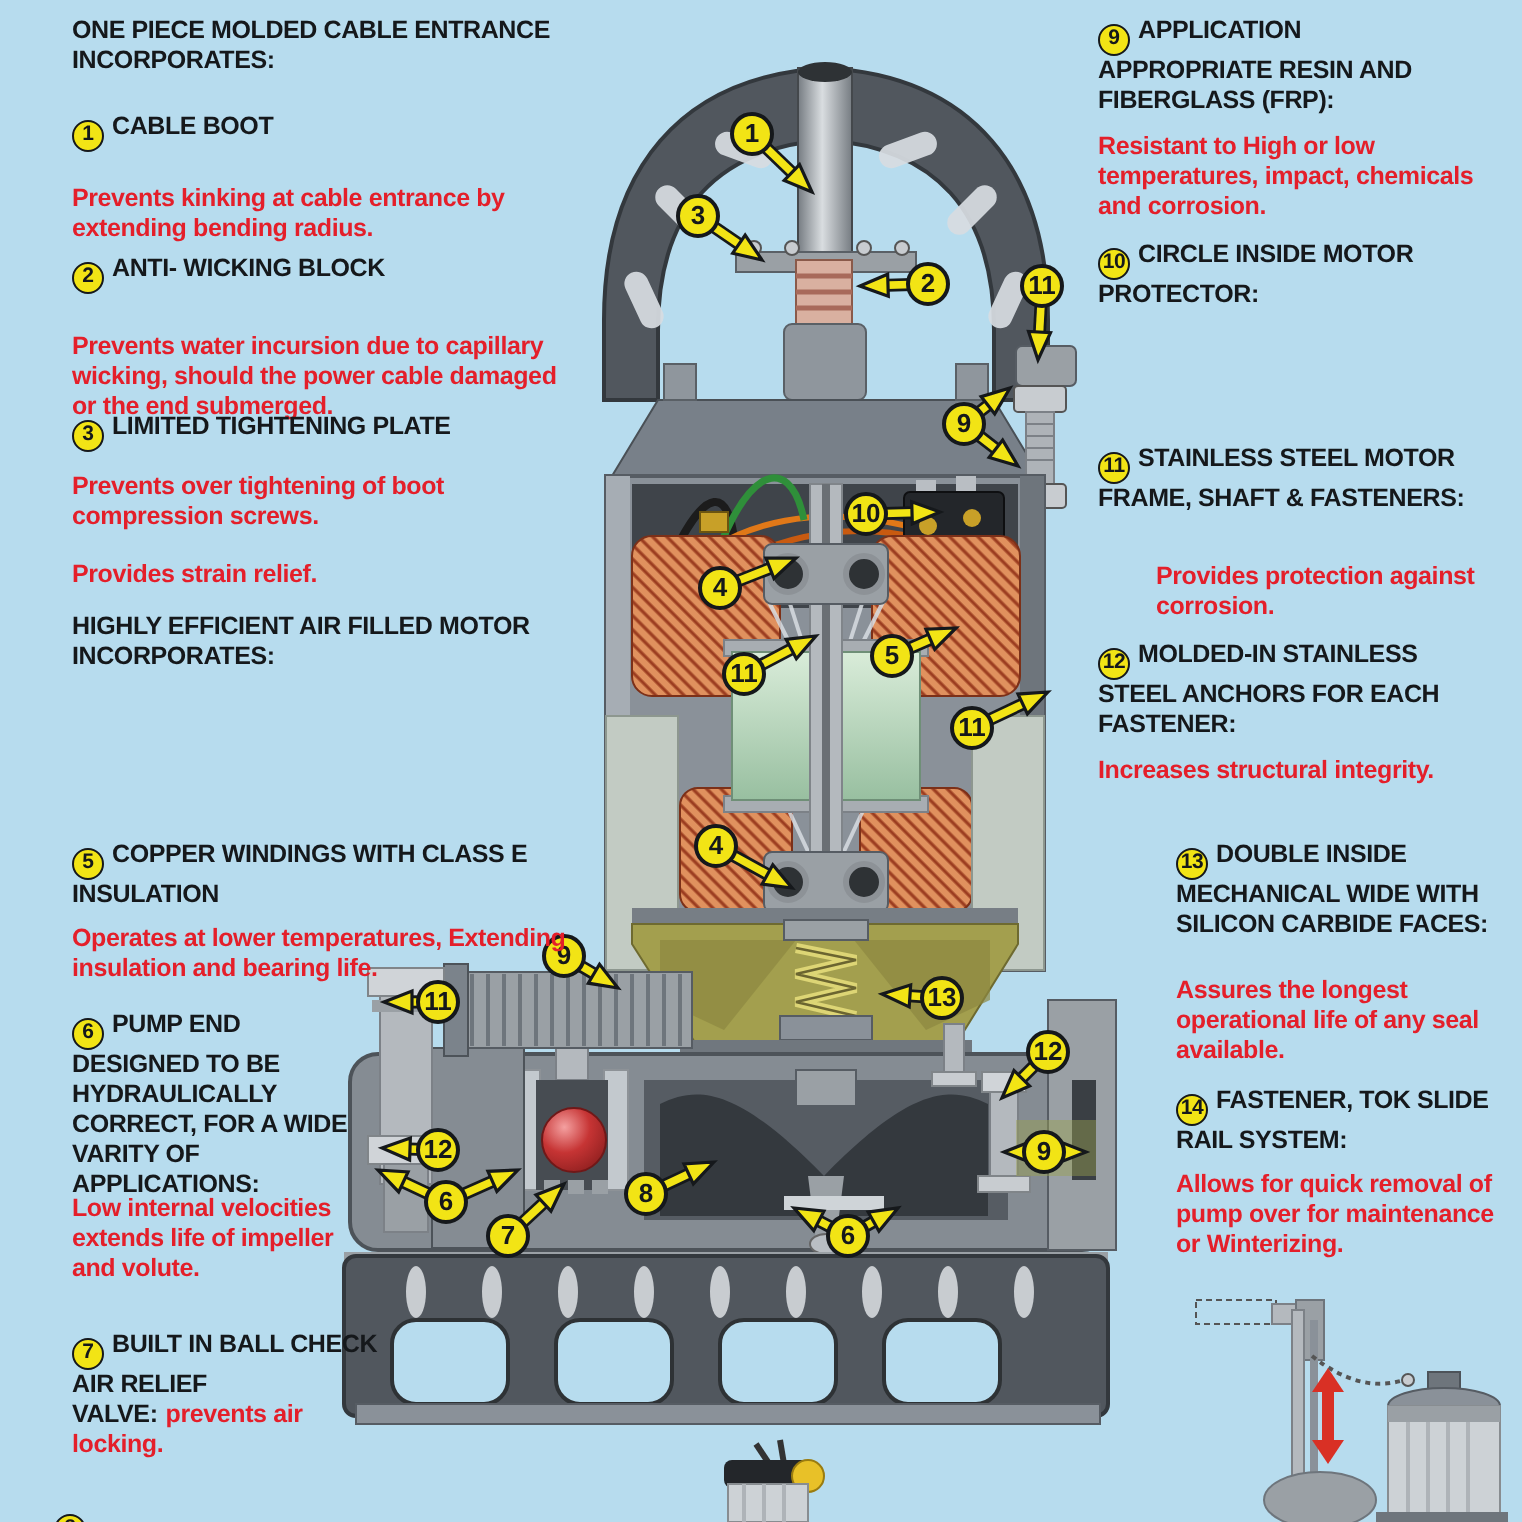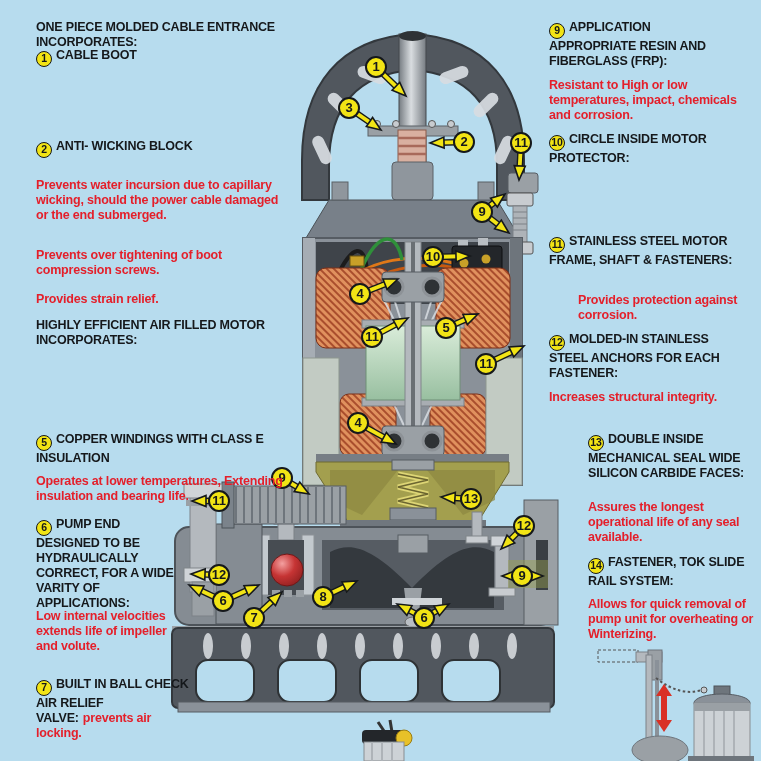--- a/index.html
+++ b/index.html
@@ -1,19 +1,19 @@
 <!DOCTYPE html>
 <html style="--background: #b7dcee; --heading-text: #15181b; --red-text: #e41f2a; --callout-fill: #f2e415; --arrow-yellow: #f2e415;"><head>
 <meta charset="utf-8">
 <style>
   html,body{margin:0;padding:0;}
   .page{position:relative;width:761px;height:761px;background:var(--background,#b7dcee);overflow:hidden;
         font-family:"Liberation Sans",sans-serif;}
   .tb{position:absolute;font-weight:bold;font-size:12.5px;line-height:15px;color:var(--heading-text,#15181b);
-      letter-spacing:-0.2px;z-index:4;margin-top:12px;}
+      letter-spacing:-0.2px;z-index:4;}
   .red{color:var(--red-text,#e41f2a);}
   .redspan{color:var(--red-text,#e41f2a);margin-left:4px;}
   .chip{display:inline-flex;width:16px;height:16px;border-radius:50%;background:var(--callout-fill,#f2e415);
         border:1.6px solid #15181b;align-items:center;justify-content:center;
         font-size:10.5px;font-weight:bold;color:#15181b;margin-right:4px;vertical-align:-3px;box-sizing:border-box;}
   .callout{position:absolute;width:22px;height:22px;border-radius:50%;background:var(--callout-fill,#f2e415);
         border:2px solid #15181b;color:#15181b;font-weight:bold;font-size:13px;line-height:18px;
         text-align:center;z-index:3;box-sizing:border-box;}
   #diagram{position:absolute;left:0;top:0;z-index:1;}
   #callout-arrows{position:absolute;left:0;top:0;z-index:2;}
@@ -384,27 +384,30 @@
       <div class="callout" style="left: 208px; top: 564px;">12</div>
       <div class="callout" style="left: 212px; top: 590px;">6</div>
       <div class="callout" style="left: 243px; top: 607px;">7</div>
       <div class="callout" style="left: 312px; top: 586px;">8</div>
       <div class="callout" style="left: 413px; top: 607px;">6</div>
     </div>
 
   <div class="tb" style="left:36px;top:8px;width:250px">
     <span>ONE PIECE MOLDED CABLE ENTRANCE INCORPORATES:</span></div>
 
-  <div class="tb" style="left:36px;top:36px;width:250px">
+  <div class="tb" style="left:36px;top:56px;width:250px">
     <span class="chip">1</span><span>CABLE BOOT</span></div>
+  <div class="tb red" style="left:36px;top:92px;width:252px">Prevents kinking at cable entrance by extending bending radius.</div>
 
   <div class="tb" style="left:36px;top:127px;width:250px">
     <span class="chip">2</span><span>ANTI- WICKING BLOCK</span></div>
   <div class="tb red" style="left:36px;top:166px;width:252px">Prevents water incursion due to capillary wicking, should the power cable damaged or the end submerged.</div>
 
+  <div class="tb" style="left:36px;top:206px;width:250px">
+    <span class="chip">3</span><span>LIMITED TIGHTENING PLATE</span></div>
   <div class="tb red" style="left:36px;top:236px;width:250px">Prevents over tightening of boot compression screws.</div>
   <div class="tb red" style="left:36px;top:280px;width:250px">Provides strain relief.</div>
 
   <div class="tb" style="left:36px;top:306px;width:250px">HIGHLY EFFICIENT AIR FILLED MOTOR INCORPORATES:</div>
 
 
   <div class="tb" style="left:36px;top:420px;width:250px">
     <span class="chip">5</span><span>COPPER WINDINGS WITH CLASS E INSULATION</span></div>
   <div class="tb red" style="left:36px;top:462px;width:252px">Operates at lower temperatures, Extending insulation and bearing life.</div>
 
@@ -427,20 +430,20 @@
 
   <div class="tb" style="left:549px;top:222px;width:190px">
     <span class="chip">11</span><span>STAINLESS STEEL MOTOR FRAME, SHAFT &amp; FASTENERS:</span></div>
   <div class="tb red" style="left:578px;top:281px;width:190px">Provides protection against corrosion.</div>
 
   <div class="tb" style="left:549px;top:320px;width:196px">
     <span class="chip">12</span><span>MOLDED-IN STAINLESS STEEL ANCHORS FOR EACH  FASTENER:</span></div>
   <div class="tb red" style="left:549px;top:378px;width:190px">Increases structural integrity.</div>
 
   <div class="tb" style="left:588px;top:420px;width:165px">
-    <span class="chip">13</span><span>DOUBLE INSIDE MECHANICAL SEAL WIDE SILICON CARBIDE FACES:</span></div>
+    <span class="chip">13</span><span>DOUBLE INSIDE MECHANICAL WIDE WITH SILICON CARBIDE FACES:</span></div>
   <div class="tb red" style="left:588px;top:488px;width:168px">Assures the longest operational  life of any seal available.</div>
 
   <div class="tb" style="left:588px;top:543px;width:168px">
     <span class="chip">14</span><span>FASTENER, TOK SLIDE RAIL SYSTEM:</span></div>
-  <div class="tb red" style="left:588px;top:585px;width:172px">Allows for quick removal of pump unit for overheating or Winterizing.</div>
+  <div class="tb red" style="left:588px;top:585px;width:172px">Allows for quick removal of pump over for maintenance or Winterizing.</div>
 
 </div>
 
 </body></html>

